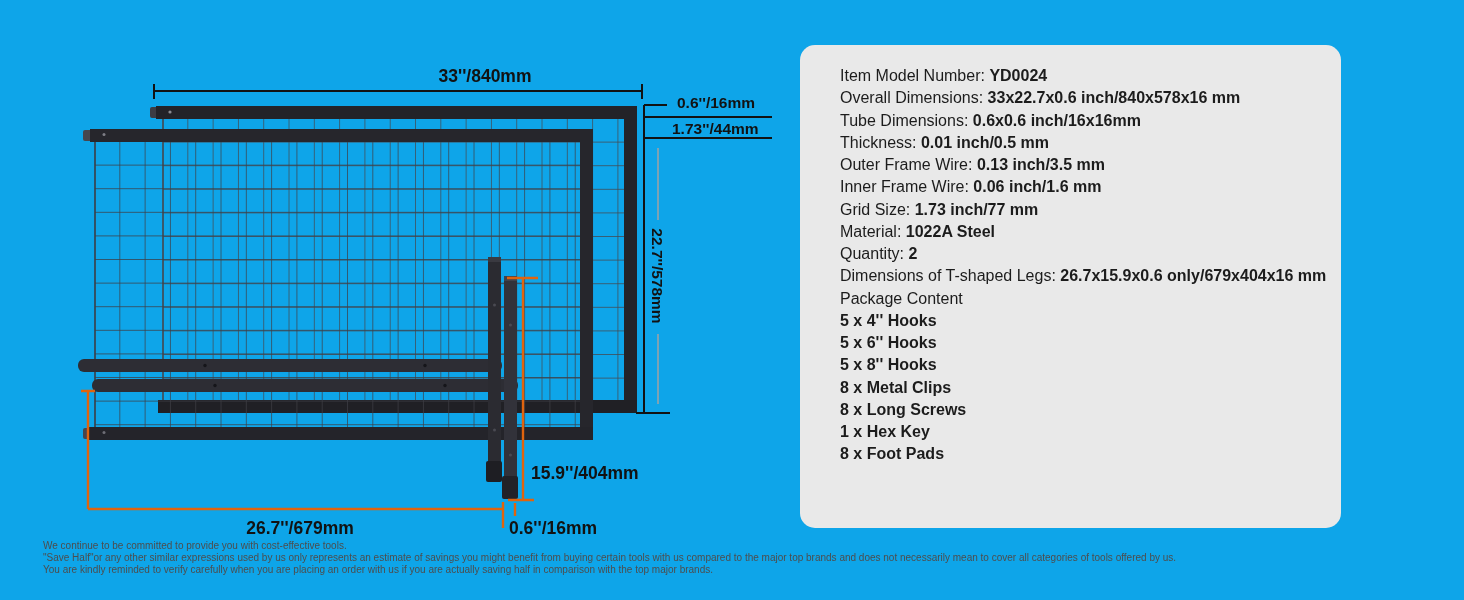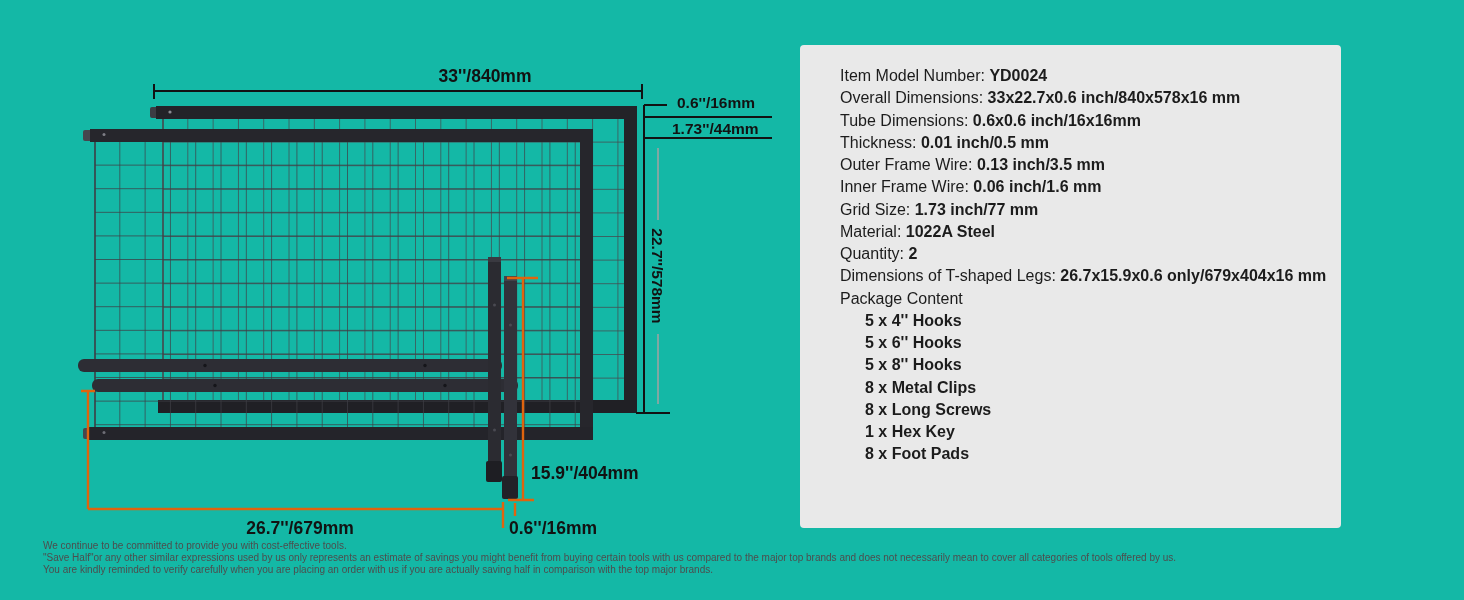--- a/index.html
+++ b/index.html
@@ -1,29 +1,29 @@
 <!DOCTYPE html>
 <html><head>
 <meta charset="utf-8">
 <style>
   html,body{margin:0;padding:0;background:#ffffff;}
   .stage{
-    position:relative;width:1464px;height:600px;background:#14b8a6;overflow:hidden;
+    position:relative;width:1464px;height:600px;background:#0ea5e9;overflow:hidden;
     font-family:"Liberation Sans",sans-serif;
   }
   svg text{font-family:"Liberation Sans",sans-serif;font-weight:bold;fill:#121212;}
   .diagram-svg{position:absolute;left:0;top:0;}
   .spec-panel{
     position:absolute;left:800px;top:45px;width:541px;height:483px;
-    background:#e9e9e9;border-radius:4px;box-sizing:border-box;
+    background:#e9e9e9;border-radius:15px;box-sizing:border-box;
     padding:20px 18px 0 40px;font-size:16px;line-height:22.25px;color:#1c1c1c;
   }
   .spec-row{white-space:nowrap;}
   .spec-value{font-weight:bold;}
-  .pkg-item{font-weight:bold;white-space:nowrap;margin-left:25px;}
+  .pkg-item{font-weight:bold;white-space:nowrap;}
   .footer{
     position:absolute;left:43px;top:540px;width:1400px;
     font-size:10px;line-height:12.1px;color:#4d4d4d;
   }
   .footer-line{white-space:nowrap;}
 </style>
 </head>
 <body>
 
 <div class="stage">

